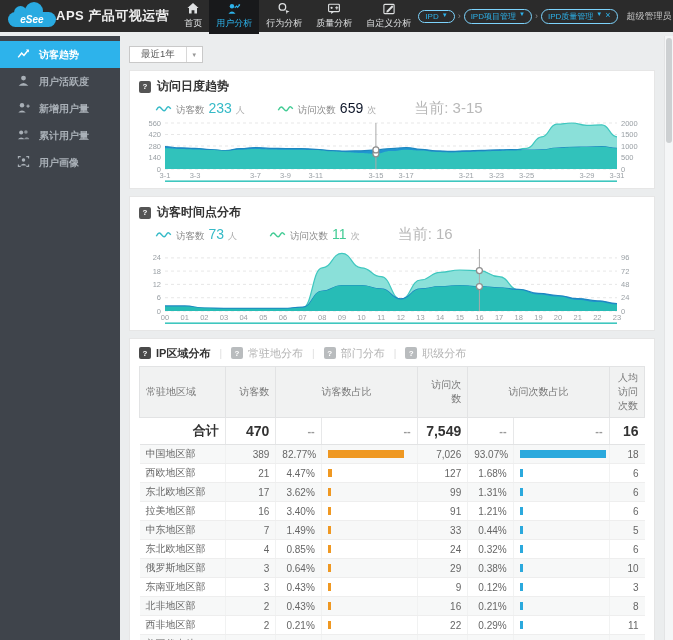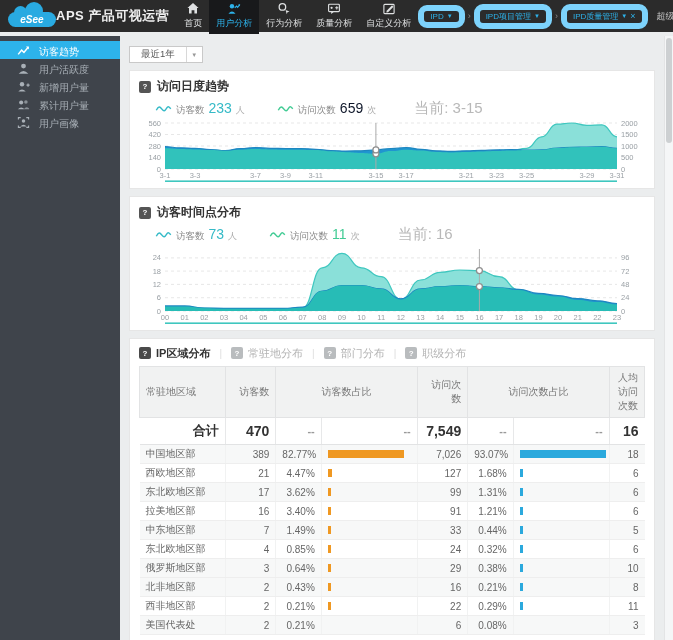--- a/index.html
+++ b/index.html
@@ -18,30 +18,30 @@
   .app-title{color:#f0f0f0;font-size:13px;font-weight:bold;letter-spacing:.5px;white-space:nowrap;}
   .main-nav{display:flex;height:36px;margin-left:8px;}
   .nav-item{padding:0 7px;display:flex;flex-direction:column;align-items:center;justify-content:center;
     gap:2px;cursor:pointer;color:#dfe1e2;}
   .nav-item .ni{width:14px;height:13px;display:block;}
   .nav-item .ni svg{width:100%;height:100%;display:block;}
   .nav-item .nl{font-size:9px;white-space:nowrap;}
   .nav-item.active{background:#18191b;color:#2db2ea;}
   .tb-right{margin-left:auto;display:flex;align-items:center;padding-right:9px;}
   .crumbs{display:flex;align-items:center;gap:3px;}
-  .crumb{display:inline-flex;align-items:center;gap:3px;border:6px solid #7dd3fc;color:#2db2ea;
+  .crumb{display:inline-flex;gap:3px;border:1px solid #7dd3fc;color:#2db2ea;
     border-radius:9px;font-size:8px;padding:1px 6px;white-space:nowrap;cursor:pointer;}
   .crumb .caret{font-size:6px;}
   .crumb .x{font-size:9px;line-height:1;}
   .crumb-sep{color:#888;font-size:9px;}
   .tb-user{color:#c8c8c8;font-size:9px;margin:0 7px 0 9px;white-space:nowrap;}
   
   .sidebar{position:absolute;top:36px;left:0;width:120px;bottom:0;background:#3f444b;padding-top:5px;}
-  .side-item{height:18px;display:flex;align-items:flex-end;padding-left:17px;gap:9px;
-    color:#a9b0b7;font-size:10px;cursor:pointer;white-space:nowrap;}
+  .side-item{height:27px;display:flex;align-items:center;padding-left:17px;gap:9px;
+    color:#a9b0b7;font-size:10px;cursor:pointer;white-space:nowrap;font-weight:bold;}
   .side-item svg{width:13px;height:13px;flex:0 0 auto;}
   .side-item.active{background:#2db3eb;color:#fff;}
   
   .content{position:absolute;left:120px;top:36px;right:9px;bottom:0;background:#ebedee;
     padding:7px 9px 0 9px;overflow:hidden;}
   .scrollbar{position:absolute;top:36px;right:0;width:9px;bottom:0;background:#f5f6f7;border-left:1px solid #e3e4e5;}
   .scroll-thumb{position:absolute;top:2px;left:1px;width:6px;height:105px;background:#cdd0d2;border-radius:3px;}
   .range-select{display:inline-flex;background:#fff;border:1px solid #c9c9c9;height:17px;
     align-items:stretch;font-size:9.5px;color:#555;cursor:pointer;}
   .rs-label{padding:0 11px;display:flex;align-items:center;}
@@ -507,20 +507,34 @@
       <td>
               <div class="bar orange" style="width:3px"></div>
             </td>
       <td class="num">29</td>
       <td class="pct">0.38%</td>
       <td>
               <div class="bar blue" style="width:3px"></div>
             </td>
       <td class="avg">10</td>
           </tr>
+          <tr class="">
+      <td class="name">东南亚地区部</td>
+      <td class="num">3</td>
+      <td class="pct">0.43%</td>
+      <td>
+              <div class="bar orange" style="width:3px"></div>
+            </td>
+      <td class="num">9</td>
+      <td class="pct">0.12%</td>
+      <td>
+              <div class="bar blue" style="width:3px"></div>
+            </td>
+      <td class="avg">3</td>
+          </tr>
           <tr class="alt">
       <td class="name">北非地区部</td>
       <td class="num">2</td>
       <td class="pct">0.43%</td>
       <td>
               <div class="bar orange" style="width:3px"></div>
             </td>
       <td class="num">16</td>
       <td class="pct">0.21%</td>
       <td>

